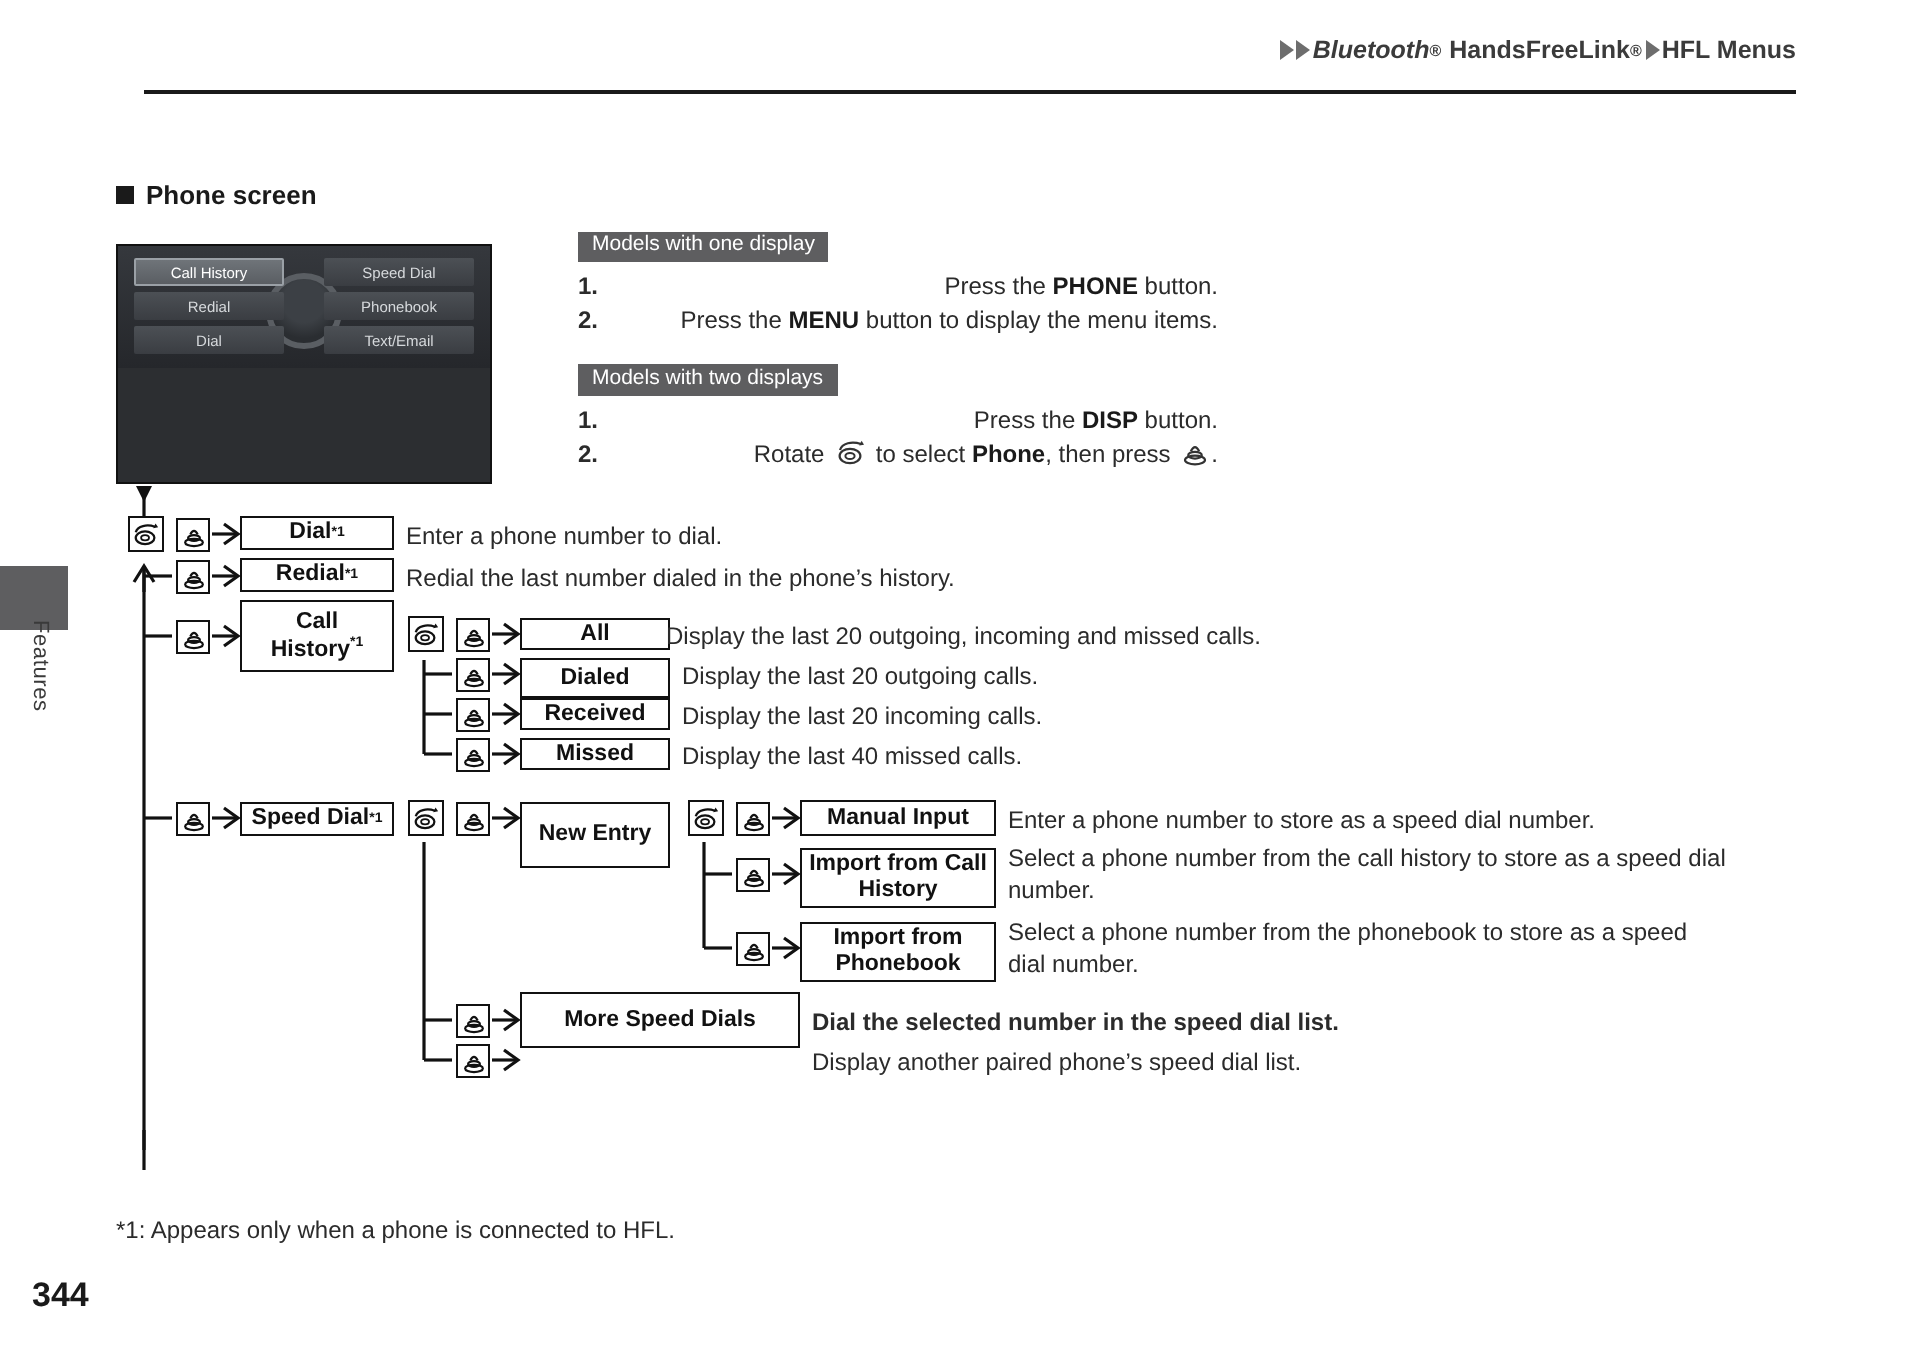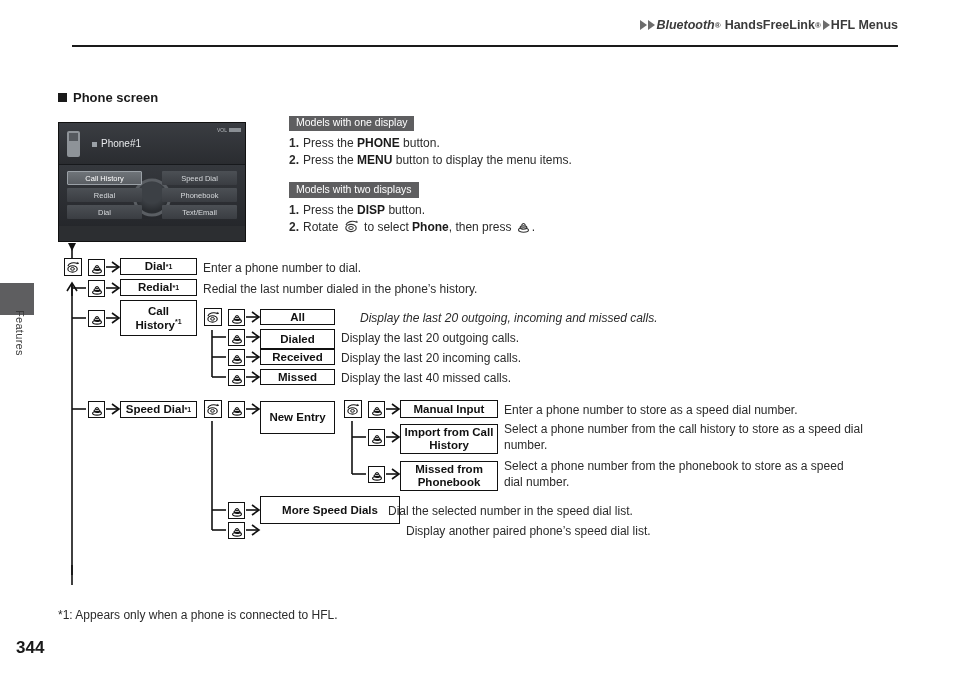--- a/index.html
+++ b/index.html
@@ -74,21 +74,21 @@
              border-radius:1px; }
   .dev-btn.sel { background:linear-gradient(#6f7479,#5a5e63); color:#fff; border:1px solid #9aa0a6; }
 
   
   #instructions { position:absolute; left:289px; top:112px; width:320px; }
   .badge { display:inline-block; background:#5e5e60; color:#fff; font-size:10.5px;
            padding:1.5px 7px 2.5px 7px; line-height:1.1; }
   .steps { margin:5px 0 0 0; font-size:12px; color:#2b2b2b; line-height:1.33; }
   .step { display:flex; margin-bottom:1px; }
   .step-n { font-weight:bold; margin-right:4px; }
-  .step-t { flex:1; }
+  .step-t { flex:1;text-align:right; }
   .b { font-weight:bold; color:#1a1a1a; }
   .gap { height:9px; }
 
   
   .glyph { display:inline-block; vertical-align:-2px; margin:0 2px; }
 
   
   #flow { position:absolute; left:0; top:0; width:954px; height:674px; pointer-events:none; }
 
   .node { position:absolute; border:1.6px solid #111; background:#fff;
@@ -129,28 +129,20 @@
 
 <div id="side-tab"></div>
 <div id="side-tab-label">Features</div>
 
 <div id="section-title">
   <span id="section-square"></span>
   <span>Phone screen</span>
 </div>
 
 <div id="device">
-  <div class="dev-mid">
-    <span class="dev-phone-ico"></span>
-    <span class="dev-phone-name"><span class="sq"></span><span>Phone#1</span></span>
-    <span class="dev-vol">
-        <span>VOL</span>
-        <i class="bar"></i>
-      </span>
-  </div>
   <div class="dev-menu">
     <div class="dev-knob"></div>
     <div class="dev-col l">
       <div class="dev-btn sel">Call History</div>
       <div class="dev-btn">Redial</div>
       <div class="dev-btn">Dial</div>
     </div>
     <div class="dev-col r">
       <div class="dev-btn">Speed Dial</div>
       <div class="dev-btn">Phonebook</div>
@@ -415,32 +407,32 @@
 <div class="node" style="left:260px; top:369px; width:75px; height:16px;">Missed</div>
 
 <div class="node" style="left:120px; top:401px; width:77px; height:17px;">
   <span>Speed Dial</span>
     <sup>*1</sup>
 </div>
 <div class="node" style="left:260px; top:401px; width:75px; height:33px;">New Entry</div>
 
 <div class="node" style="left:400px; top:400px; width:98px; height:18px;">Manual Input</div>
 <div class="node" style="left:400px; top:424px; width:98px; height:30px; line-height:1.1;">Import from Call History</div>
-<div class="node" style="left:400px; top:461px; width:98px; height:30px; line-height:1.1;">Missed from Phonebook</div>
+<div class="node" style="left:400px; top:461px; width:98px; height:30px; line-height:1.1;">Import from Phonebook</div>
 
 <div class="node plain" style="left:260px; top:502px; width:140px; height:16px;text-decoration:underline;">(Existing entry list)</div>
 <div class="node" style="left:260px; top:496px; width:140px; height:28px;">More Speed Dials</div>
 
 <div class="desc" style="left:203px; top:260px;">Enter a phone number to dial.</div>
 <div class="desc" style="left:203px; top:281px;">Redial the last number dialed in the phone’s history.</div>
-<div class="desc" style="left:360px; top:310px;font-style:italic;">Display the last 20 outgoing, incoming and missed calls.</div>
+<div class="desc" style="left:333px; top:310px;">Display the last 20 outgoing, incoming and missed calls.</div>
 <div class="desc" style="left:341px; top:330px;">Display the last 20 outgoing calls.</div>
 <div class="desc" style="left:341px; top:350px;">Display the last 20 incoming calls.</div>
 <div class="desc" style="left:341px; top:370px;">Display the last 40 missed calls.</div>
 
 <div class="desc" style="left:504px; top:402px;">Enter a phone number to store as a speed dial number.</div>
 <div class="desc wrap" style="left:504px; top:421px; width:360px;">Select a phone number from the call history to store as a speed dial number.</div>
 <div class="desc wrap" style="left:504px; top:458px; width:360px;">Select a phone number from the phonebook to store as a speed dial number.</div>
-<div class="desc" style="left:388px; top:503px;">Dial the selected number in the speed dial list.</div>
+<div class="desc" style="left:406px; top:503px;font-weight:bold;">Dial the selected number in the speed dial list.</div>
 <div class="desc" style="left:406px; top:523px;">Display another paired phone’s speed dial list.</div>
 
 <div id="footnote">*1: Appears only when a phone is connected to HFL.</div>
 <div id="pageno">344</div>
 
 </body></html>

